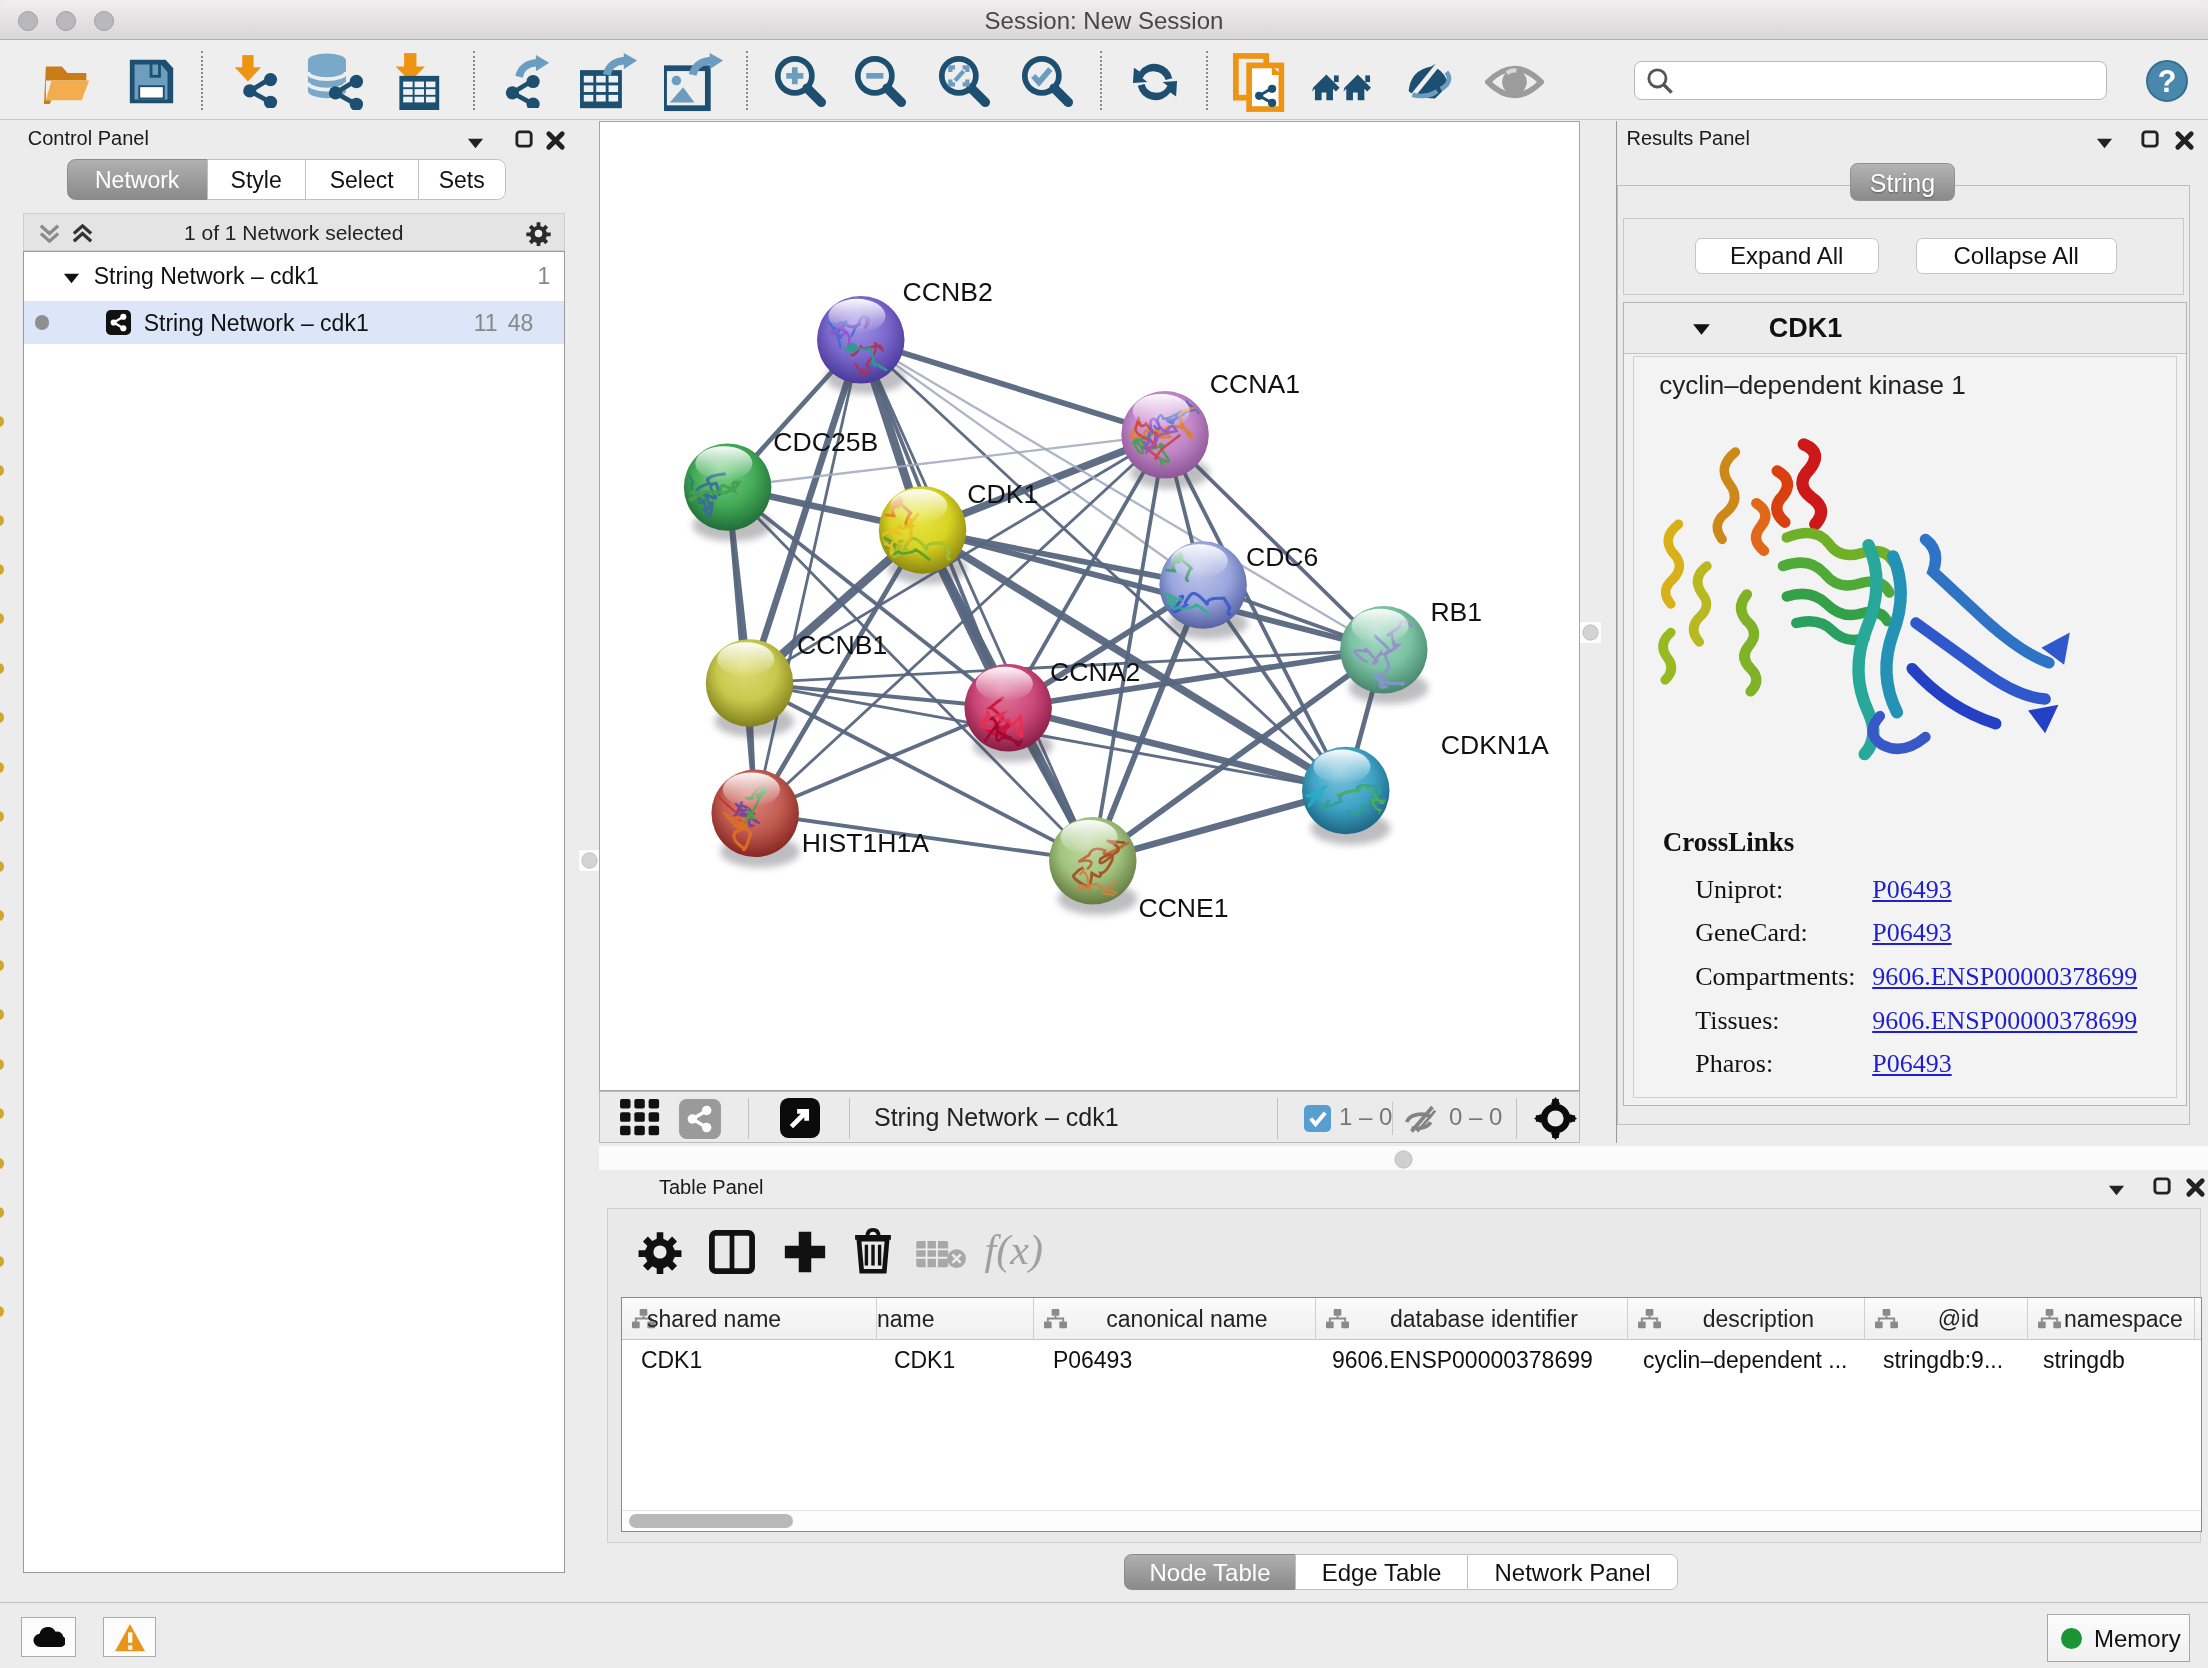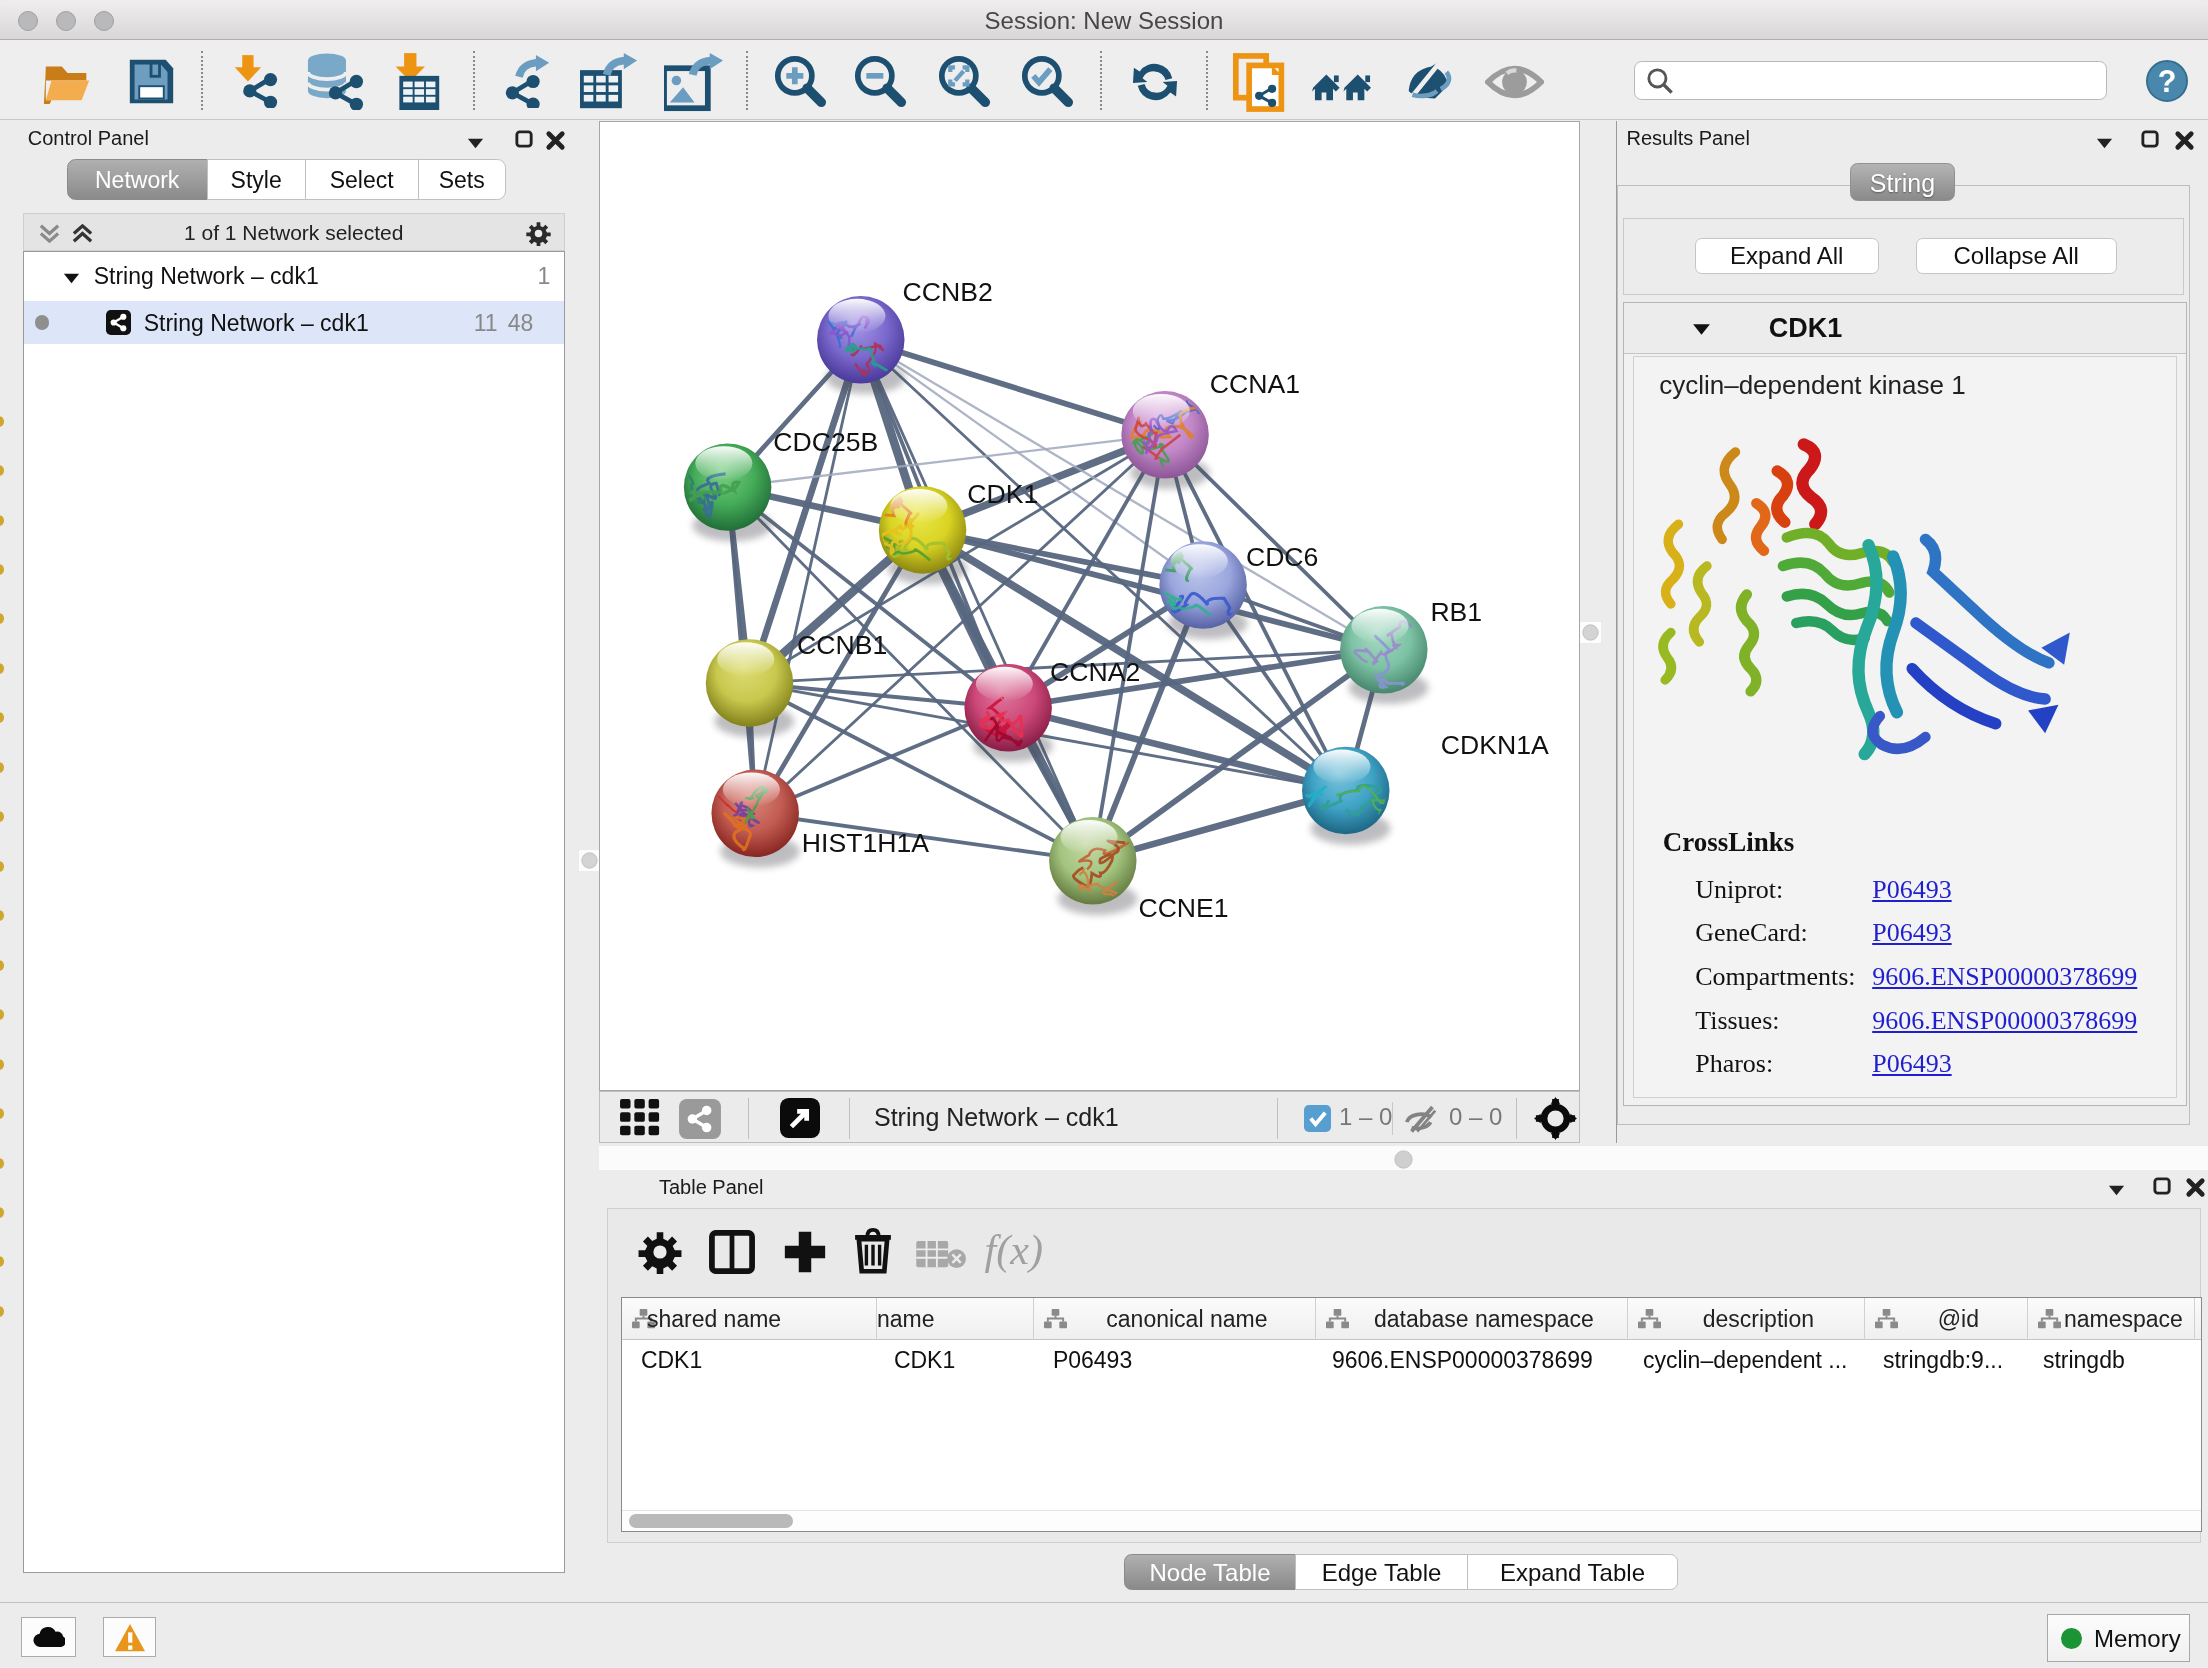--- a/index.html
+++ b/index.html
@@ -826,21 +826,21 @@
             </div>
             <div class="abs" style="left:694px;top:0;width:312px;height:42px;border-right:1px solid #d0d0d0;overflow:hidden">
       <div class="abs" style="left:9.5px;top:9.5px"><svg class="sub" width="25" height="23" viewBox="0 0 26 24">
                   <g fill="#8a8a8a">
                     <rect x="9" y="1" width="8" height="7" rx="1"></rect>
                     <rect x="1" y="14" width="8" height="7" rx="1"></rect>
                     <rect x="17" y="14" width="8" height="7" rx="1"></rect>
                     <path d="M13 8 v4 M5 14 v-3 h16 v3" stroke="#8a8a8a" stroke-width="2" fill="none"></path>
                   </g>
                 </svg></div>
-      <div class="abs" style="left:25px;right:0;top:7.6px;text-align:center;font-size:23px;color:#222">database namespace</div>
+      <div class="abs" style="left:25px;right:0;top:7.6px;text-align:center;font-size:23px;color:#222">database identifier</div>
             </div>
             <div class="abs" style="left:1006px;top:0;width:237px;height:42px;border-right:1px solid #d0d0d0;overflow:hidden">
       <div class="abs" style="left:9.5px;top:9.5px"><svg class="sub" width="25" height="23" viewBox="0 0 26 24">
                   <g fill="#8a8a8a">
                     <rect x="9" y="1" width="8" height="7" rx="1"></rect>
                     <rect x="1" y="14" width="8" height="7" rx="1"></rect>
                     <rect x="17" y="14" width="8" height="7" rx="1"></rect>
                     <path d="M13 8 v4 M5 14 v-3 h16 v3" stroke="#8a8a8a" stroke-width="2" fill="none"></path>
                   </g>
                 </svg></div>
@@ -876,21 +876,21 @@
           <div class="abs" style="left:1021px;top:49px;font-size:23px;color:#111">cyclin–dependent ...</div>
           <div class="abs" style="left:1261px;top:49px;font-size:23px;color:#111">stringdb:9...</div>
           <div class="abs" style="left:1421px;top:49px;font-size:23px;color:#111">stringdb</div>
    <div class="abs" style="left:0;bottom:0;width:100%;height:21px;background:#fdfdfd;border-top:1px solid #e4e4e4">
      <div class="abs" style="left:7.6px;top:2.9px;width:164px;height:14.3px;border-radius:7.6px;background:#b9b9b9"></div>
    </div>
  </div>
  </div>
  <div class="abs" style="left:0px;top:384px;width:1609px;height:48px">
   <div class="abs" style="left:525px;top:0">
-    <div class="tab tabsel" style="width:172px;height:36px;line-height:36px;font-size:24px;border-radius:7.6px 0 0 7.6px">Node Table</div><div class="tab" style="width:173px;height:36px;line-height:36px;font-size:24px;margin-left:-1px">Edge Table</div><div class="tab" style="width:211px;height:36px;line-height:36px;font-size:24px;margin-left:-1px;border-radius:0 7.6px 7.6px 0">Expand Table</div>
+    <div class="tab tabsel" style="width:172px;height:36px;line-height:36px;font-size:24px;border-radius:7.6px 0 0 7.6px">Node Table</div><div class="tab" style="width:173px;height:36px;line-height:36px;font-size:24px;margin-left:-1px">Edge Table</div><div class="tab" style="width:211px;height:36px;line-height:36px;font-size:24px;margin-left:-1px;border-radius:0 7.6px 7.6px 0">Network Panel</div>
   </div>
  </div>
 </div>
 
 <div id="bottombar">
  <div class="abs" style="left:21px;top:14.3px;width:55px;height:40px;background:#fcfcfc;border:1.9px solid #ababab">
    <svg class="abs" style="left:10.5px;top:7.6px" width="32" height="23" viewBox="0 0 34 24">
           <path d="M8 22 a7 7 0 0 1 -1 -14 a9 9 0 0 1 17 -2 a6 6 0 0 1 8 5 a6 6 0 0 1 -2 11 z" fill="#0b0b0b"></path>
         </svg>
  </div>

